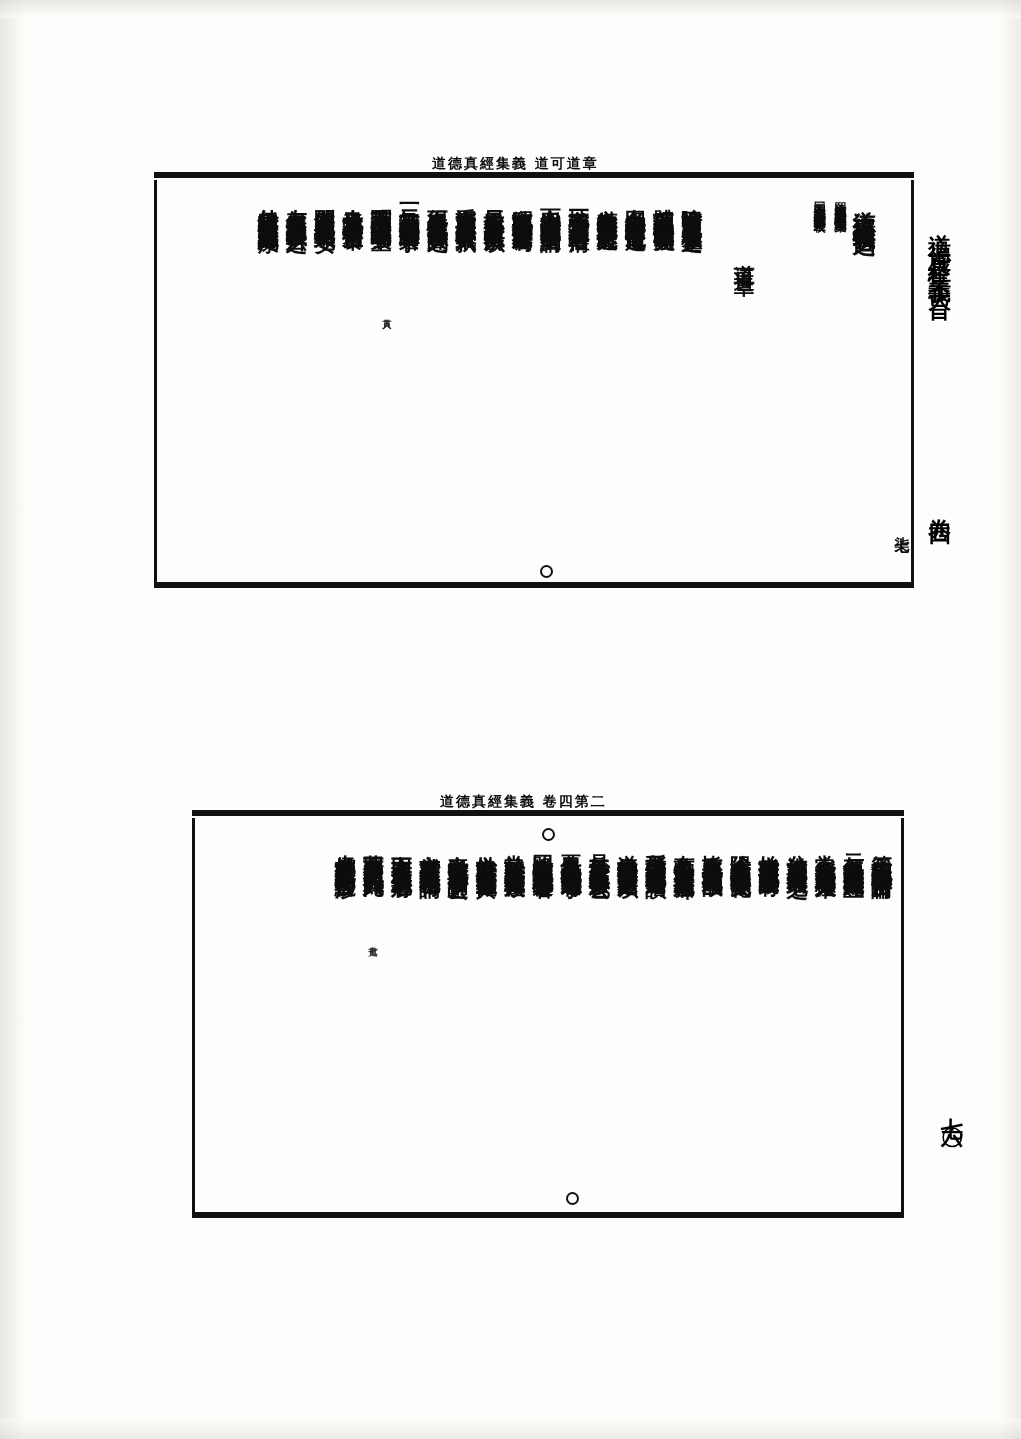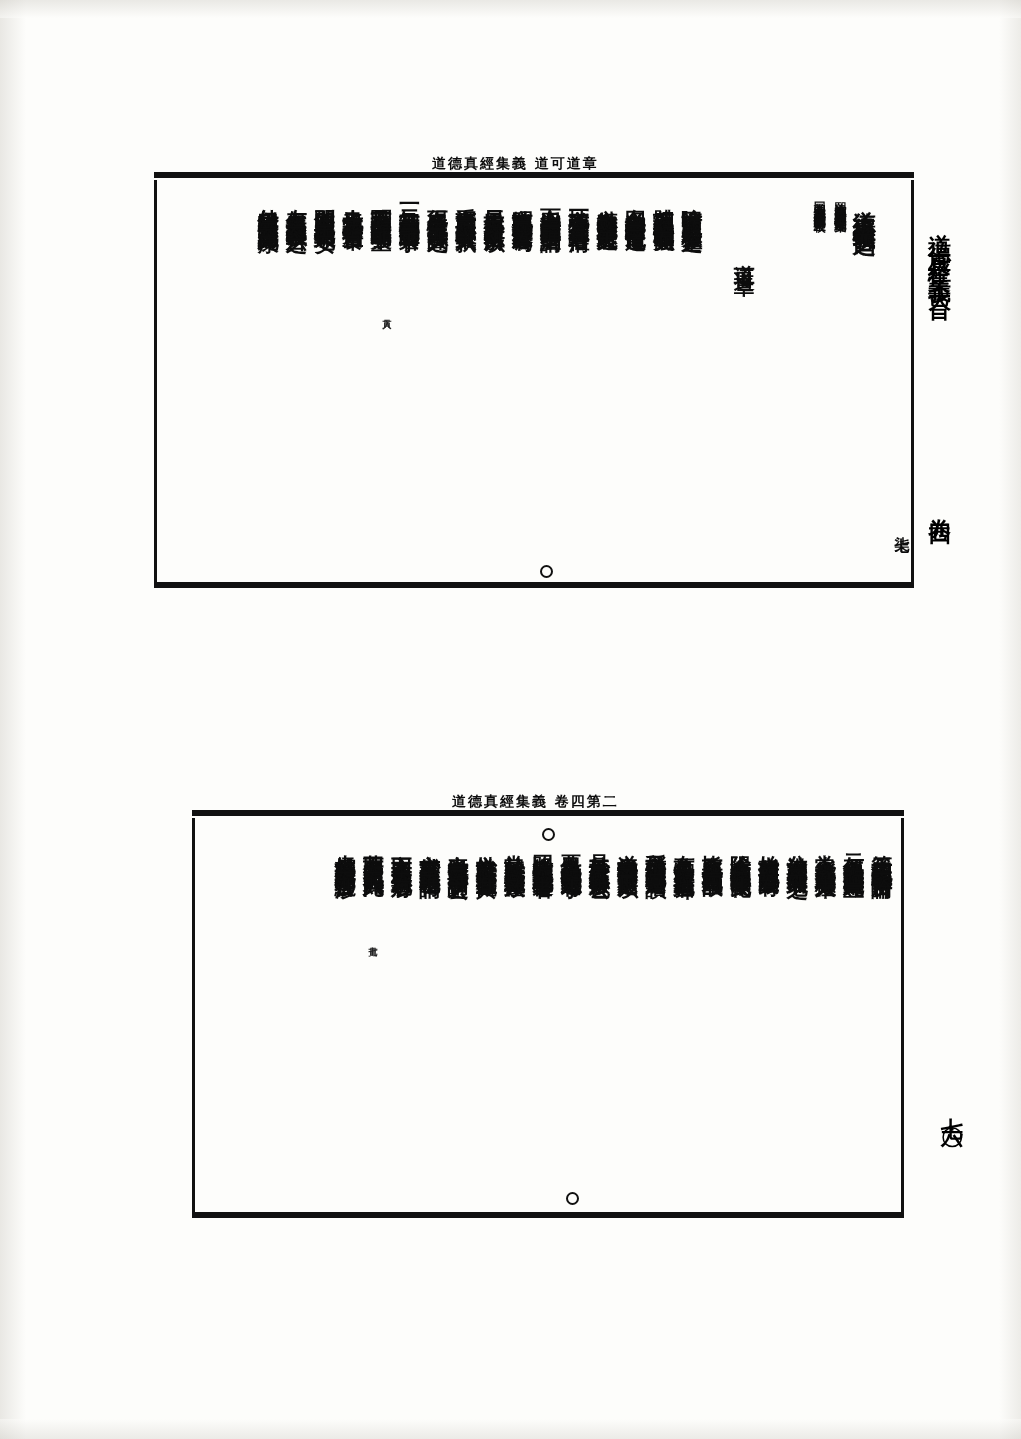--- a/index.html
+++ b/index.html
@@ -227,21 +227,21 @@
     </div>
 
     <div class="sidenote" style="left:380px; top:312px;">貫入</div>
 
     <div class="rule-bottom" style="left:154px; top:582px; width:760px;"></div>
   </div>
 
   <div class="block">
 
     <div class="rule-top" style="left:192px; top:810px; width:712px;"></div>
-    <div class="running-head" style="left:452px; top:793px;">道德真經集義  卷四第二</div>
+    <div class="running-head" style="left:440px; top:793px;">道德真經集義  卷四第二</div>
 
     <div class="frame" style="left:192px; top:818px; width:712px; height:400px;"></div>
 
     <div class="circle-mark" style="left:542px; top:828px;"></div>
     <div class="circle-mark" style="left:566px; top:1192px;"></div>
 
     <div class="vcols" style="left:206px; top:838px; width:690px; height:372px; justify-content:flex-start;">
       <div class="vcol" style="height:368px;">節之于伯溫記之但云極論而不言所論</div>
       <div class="vcol" style="height:368px;">云何使後之學者竟莫得聞其樓槩此豈</div>
       <div class="vcol" style="height:368px;">常人之所能道常人之所能名耶太極未</div>

